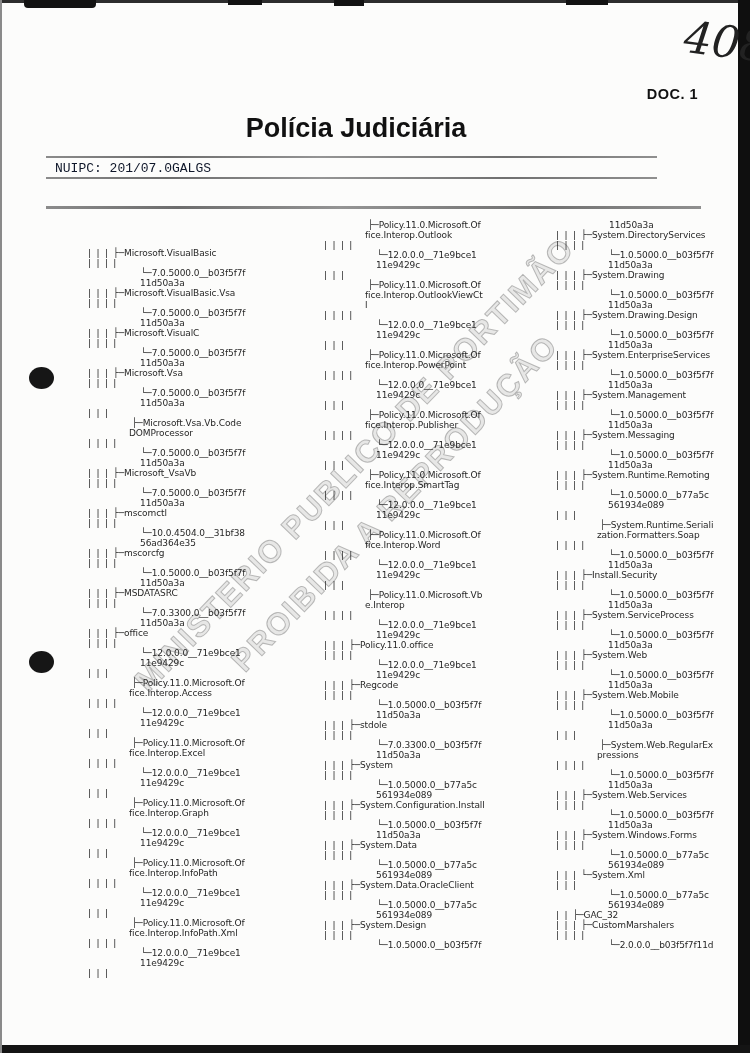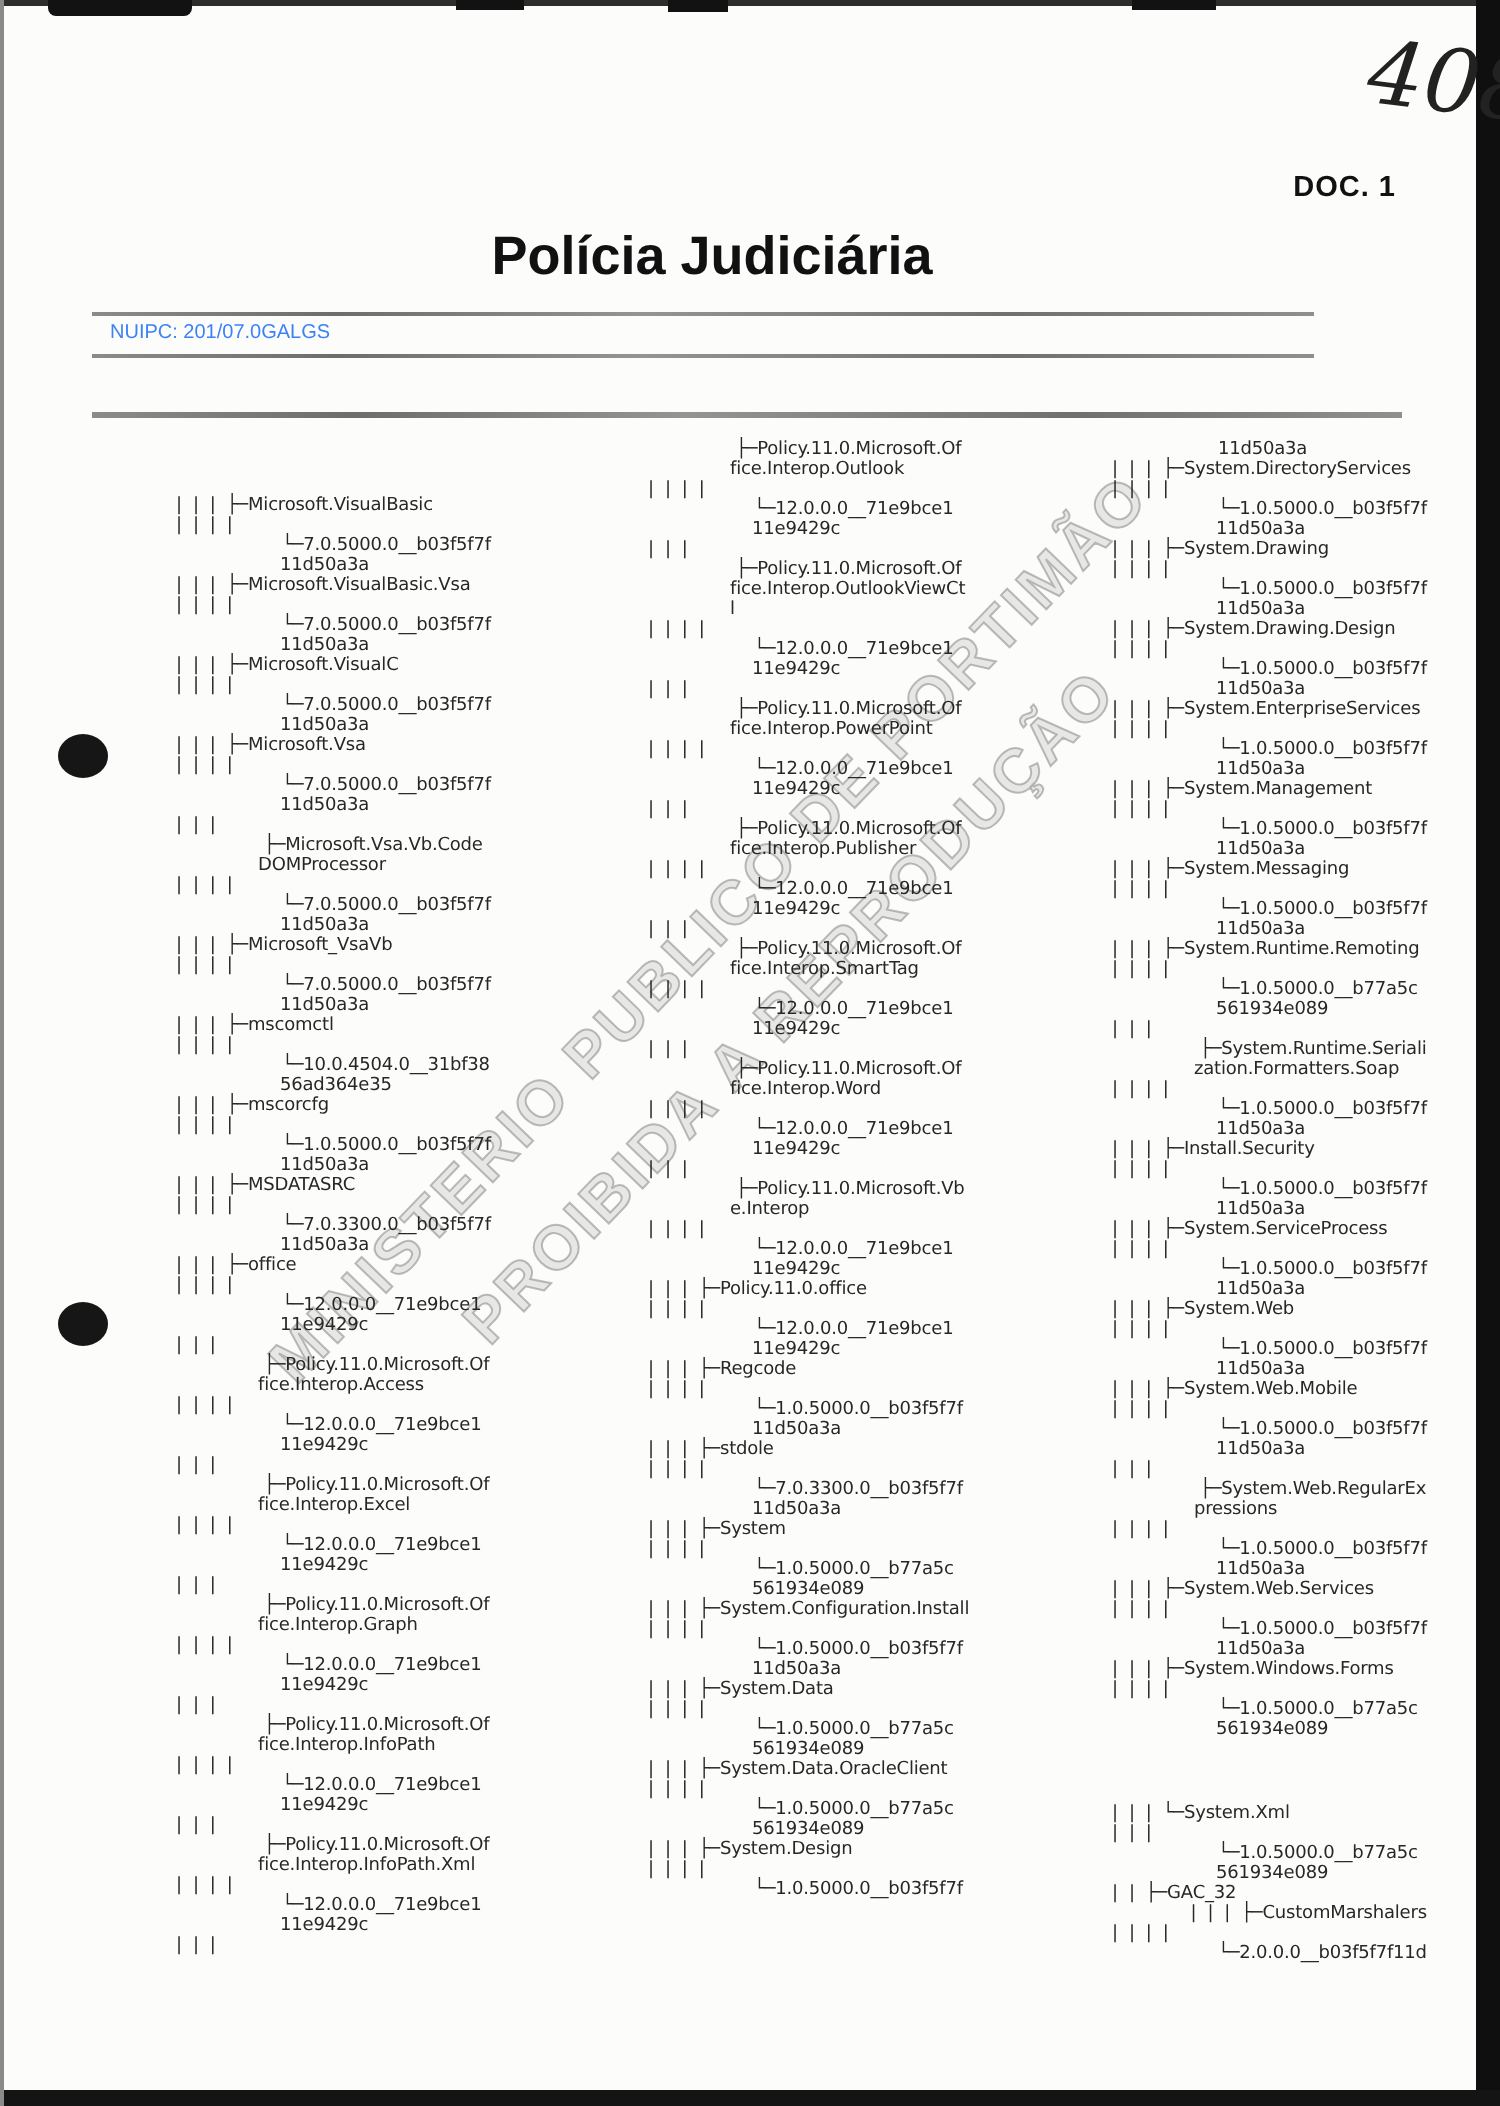--- a/index.html
+++ b/index.html
@@ -24,21 +24,21 @@
                font-style:italic;font-size:44px;color:#222;transform:rotate(7deg);}
   .doclabel{position:absolute;top:86px;right:52px;font-weight:bold;font-size:14.5px;
             letter-spacing:.5px;color:#111;}
   .title{position:absolute;top:113px;left:0;width:712px;text-align:center;
          font-weight:bold;font-size:27px;color:#111;}
   .rule{position:absolute;height:2px;
         background:linear-gradient(to right,#8b8b8b,#6d6d6d 20%,#949494 45%,#707070 75%,#8f8f8f);}
   .rule1{top:156px;left:46px;width:611px;}
   .rule2{top:177px;left:46px;width:611px;}
   .rule3{top:206px;left:46px;width:655px;height:2.5px;}
-  .nuipc{position:absolute;top:161px;left:55px;font-size:10px;color:#3b82f6;}
+  .nuipc{position:absolute;top:161px;left:55px;font-size:13px;color:#0f172a;font-family:Liberation Mono, monospace;}
   .diskhdr{position:absolute;top:183px;left:0;width:750px;text-align:center;
            font-weight:bold;font-size:13.5px;color:#111;}
   
   .watermark{position:absolute;left:20px;top:428px;width:710px;text-align:center;
              transform:rotate(-46deg);font-weight:bold;font-size:31px;letter-spacing:2px;
              line-height:56px;color:rgba(130,130,130,0.17);
              -webkit-text-stroke:1px rgba(110,110,110,0.45);pointer-events:none;white-space:nowrap;}
   
   .tcol{position:absolute;top:220px;font-family:"DejaVu Sans",sans-serif;font-size:9px;
         color:#272727;letter-spacing:-0.1px;}
@@ -293,23 +293,23 @@
       <div class="tl" style="padding-left: 53px;">└─1.0.5000.0__b03f5f7f</div>
       <div class="tl" style="padding-left: 52px;">11d50a3a</div>
       <div class="tl" style="padding-left: 0px;">|  |  |  ├─System.Web.Services</div>
       <div class="tl" style="padding-left: 0px;">|  |  |  |</div>
       <div class="tl" style="padding-left: 53px;">└─1.0.5000.0__b03f5f7f</div>
       <div class="tl" style="padding-left: 52px;">11d50a3a</div>
       <div class="tl" style="padding-left: 0px;">|  |  |  ├─System.Windows.Forms</div>
       <div class="tl" style="padding-left: 0px;">|  |  |  |</div>
       <div class="tl" style="padding-left: 53px;">└─1.0.5000.0__b77a5c</div>
       <div class="tl" style="padding-left: 52px;">561934e089</div>
-      <div class="tl" style="padding-left: 0px; margin-top: 32px;">|  |  |  └─System.Xml</div>
+      <div class="tl" style="padding-left: 0px;">|  |  |  └─System.Xml</div>
       <div class="tl" style="padding-left: 0px;">|  |  |</div>
       <div class="tl" style="padding-left: 53px;">└─1.0.5000.0__b77a5c</div>
       <div class="tl" style="padding-left: 52px;">561934e089</div>
       <div class="tl" style="padding-left: 0px;">|  |  ├─GAC_32</div>
-      <div class="tl" style="padding-left: 0px; text-align: right;">|  |  |  ├─CustomMarshalers</div>
+      <div class="tl" style="padding-left: 0px;">|  |  |  ├─CustomMarshalers</div>
       <div class="tl" style="padding-left: 0px;">|  |  |  |</div>
       <div class="tl" style="padding-left: 53px;">└─2.0.0.0__b03f5f7f11d</div>
     </div>
 
 </div>
 
 </body></html>

